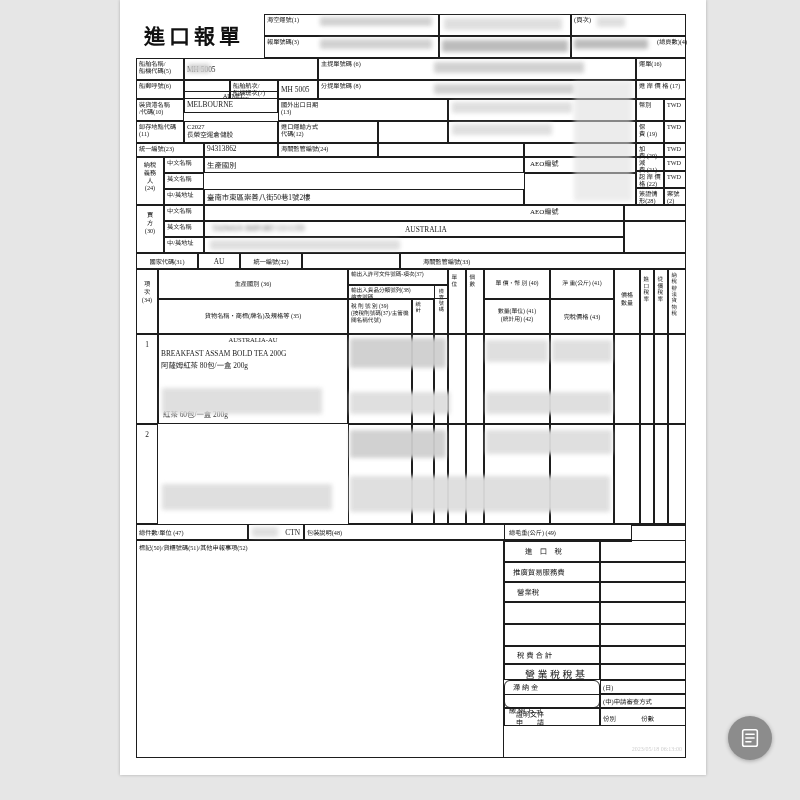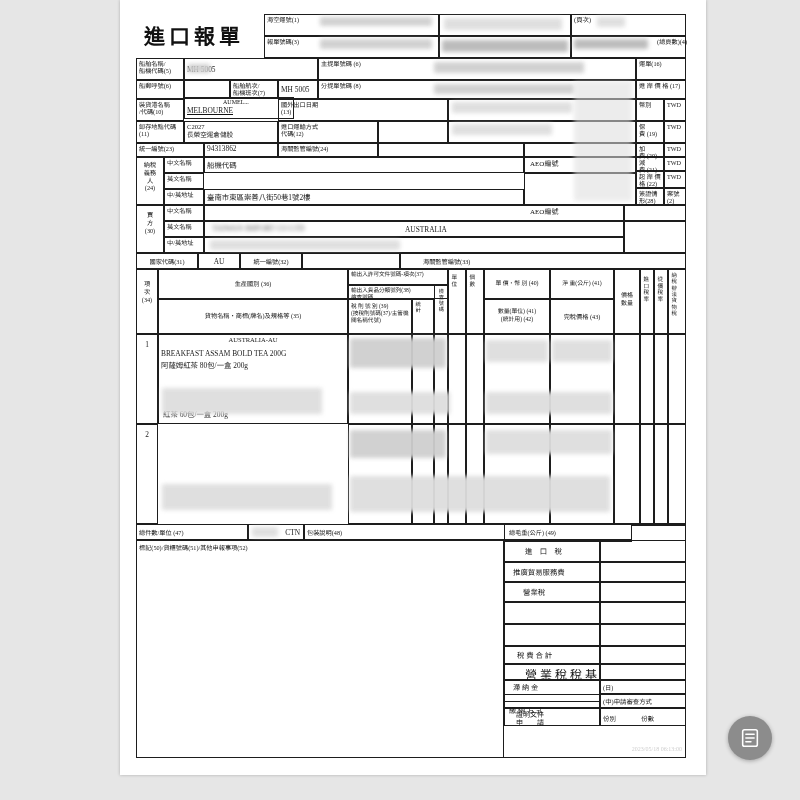--- a/index.html
+++ b/index.html
@@ -141,21 +141,21 @@
       <div class="blur" style="left:300px;top:78px;width:140px;height:10px;"></div>
 
       <div class="c b" style="left:502px;top:74px;width:50px;height:19px;">
         <div class="lbl">進 岸 價 格 (17)</div>
       </div>
 
       <div class="c b" style="left:2px;top:93px;width:48px;height:22px;">
         <div class="lbl" style="white-space:pre-line;">裝貨港名稱
 /代碼(10)</div>
       </div>
-      <div class="c b" style="left:50px;top:91px;width:110px;height:22px;text-decoration:underline;">
+      <div class="c b" style="left:50px;top:85px;width:94px;height:22px;">
         <div class="val" style="padding-top:9px;">MELBOURNE</div>
         <div class="c" style="left:38px;top:1px;font-size:6px;">AUMEL...</div>
       </div>
       <div class="c b" style="left:144px;top:93px;width:170px;height:22px;">
         <div class="lbl" style="white-space:pre-line;">國外出口日期
 (13)</div>
       </div>
       <div class="c b" style="left:314px;top:93px;width:188px;height:22px;"></div>
       <div class="blur l" style="left:318px;top:96px;width:120px;height:11px;"></div>
 
@@ -210,21 +210,21 @@
       <div class="c b" style="left:2px;top:151px;width:28px;height:48px;">
         <div class="lbl ctr" style="white-space:pre-line;line-height:1.25;padding-top:3px;">納稅
 義務
 人
 (24)</div>
       </div>
       <div class="c b" style="left:30px;top:151px;width:40px;height:16px;">
         <div class="lbl">中文名稱</div>
       </div>
       <div class="c b" style="left:70px;top:151px;width:320px;height:16px;">
-        <div class="val vmid" style="height:100%;">船機代碼</div>
+        <div class="val vmid" style="height:100%;">生產國別</div>
       </div>
       <div class="c b" style="left:30px;top:167px;width:40px;height:16px;">
         <div class="lbl">英文名稱</div>
       </div>
       <div class="c b" style="left:30px;top:183px;width:40px;height:16px;">
         <div class="lbl">中/英地址</div>
       </div>
       <div class="c b" style="left:70px;top:183px;width:320px;height:16px;">
         <div class="val vmid" style="height:100%;">臺南市東區崇善八街50巷1號2樓</div>
       </div>
@@ -435,42 +435,42 @@
       <div class="c b" style="left:370px;top:534px;width:96px;height:22px;">
         <div class="lbl" style="padding-top:7px;padding-left:20px;font-size:7.4px;">進　口　稅</div>
       </div>
       <div class="c b" style="left:466px;top:534px;width:86px;height:22px;"></div>
 
       <div class="c b" style="left:370px;top:556px;width:96px;height:20px;">
         <div class="lbl" style="padding-top:6px;padding-left:8px;font-size:7.4px;">推廣貿易服務費</div>
       </div>
       <div class="c b" style="left:466px;top:556px;width:86px;height:20px;"></div>
 
-      <div class="c b" style="left:370px;top:576px;width:96px;height:20px;padding-left:6px;">
+      <div class="c b" style="left:370px;top:576px;width:96px;height:20px;">
         <div class="lbl" style="padding-top:6px;padding-left:12px;font-size:7.4px;">營業稅</div>
       </div>
       <div class="c b" style="left:466px;top:576px;width:86px;height:20px;"></div>
 
       <div class="c b" style="left:370px;top:596px;width:96px;height:22px;"></div>
       <div class="c b" style="left:466px;top:596px;width:86px;height:22px;"></div>
 
       <div class="c b" style="left:370px;top:618px;width:96px;height:22px;"></div>
       <div class="c b" style="left:466px;top:618px;width:86px;height:22px;"></div>
 
       <div class="c b" style="left:370px;top:640px;width:96px;height:18px;">
         <div class="lbl" style="padding-top:5px;padding-left:12px;font-size:7.4px;">稅 費 合 計</div>
       </div>
       <div class="c b" style="left:466px;top:640px;width:86px;height:18px;"></div>
 
       <div class="c b" style="left:370px;top:658px;width:96px;height:16px;">
-        <div class="lbl" style="padding-top:4px;padding-left:20px;font-size:12px;">營 業 稅 稅 基</div>
+        <div class="lbl" style="padding-top:4px;padding-left:4px;font-size:10px;margin-left:16px;">營 業 稅 稅 基</div>
       </div>
       <div class="c b" style="left:466px;top:658px;width:86px;height:16px;"></div>
 
-      <div class="c b" style="left:370px;top:674px;width:96px;height:22px;">
+      <div class="c b" style="left:370px;top:674px;width:96px;height:28px;border-radius:6px;">
         <div class="lbl" style="padding-top:3px;padding-left:8px;font-size:7.2px;">滯 納 金</div>
       </div>
       <div class="c b" style="left:466px;top:674px;width:86px;height:14px;">
         <div class="lbl" style="padding-top:3px;">(日)</div>
       </div>
 
       <div class="c b" style="left:370px;top:688px;width:96px;height:14px;">
         <div class="lbl" style="padding-top:12px;padding-left:4px;font-size:7.2px;">繳 納 方 式</div>
       </div>
       <div class="c b" style="left:466px;top:688px;width:86px;height:14px;">

